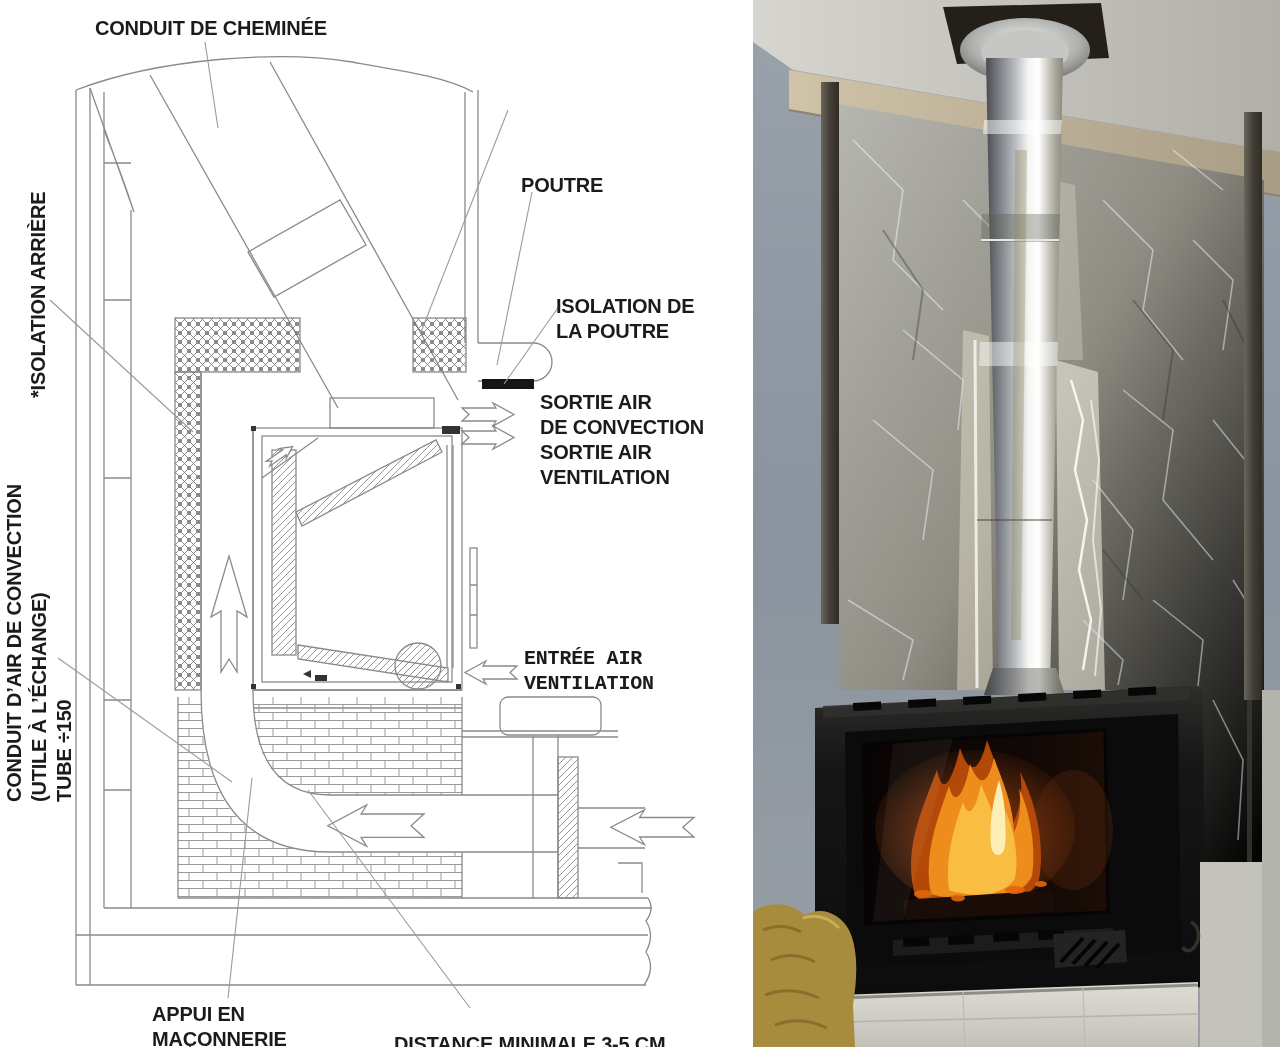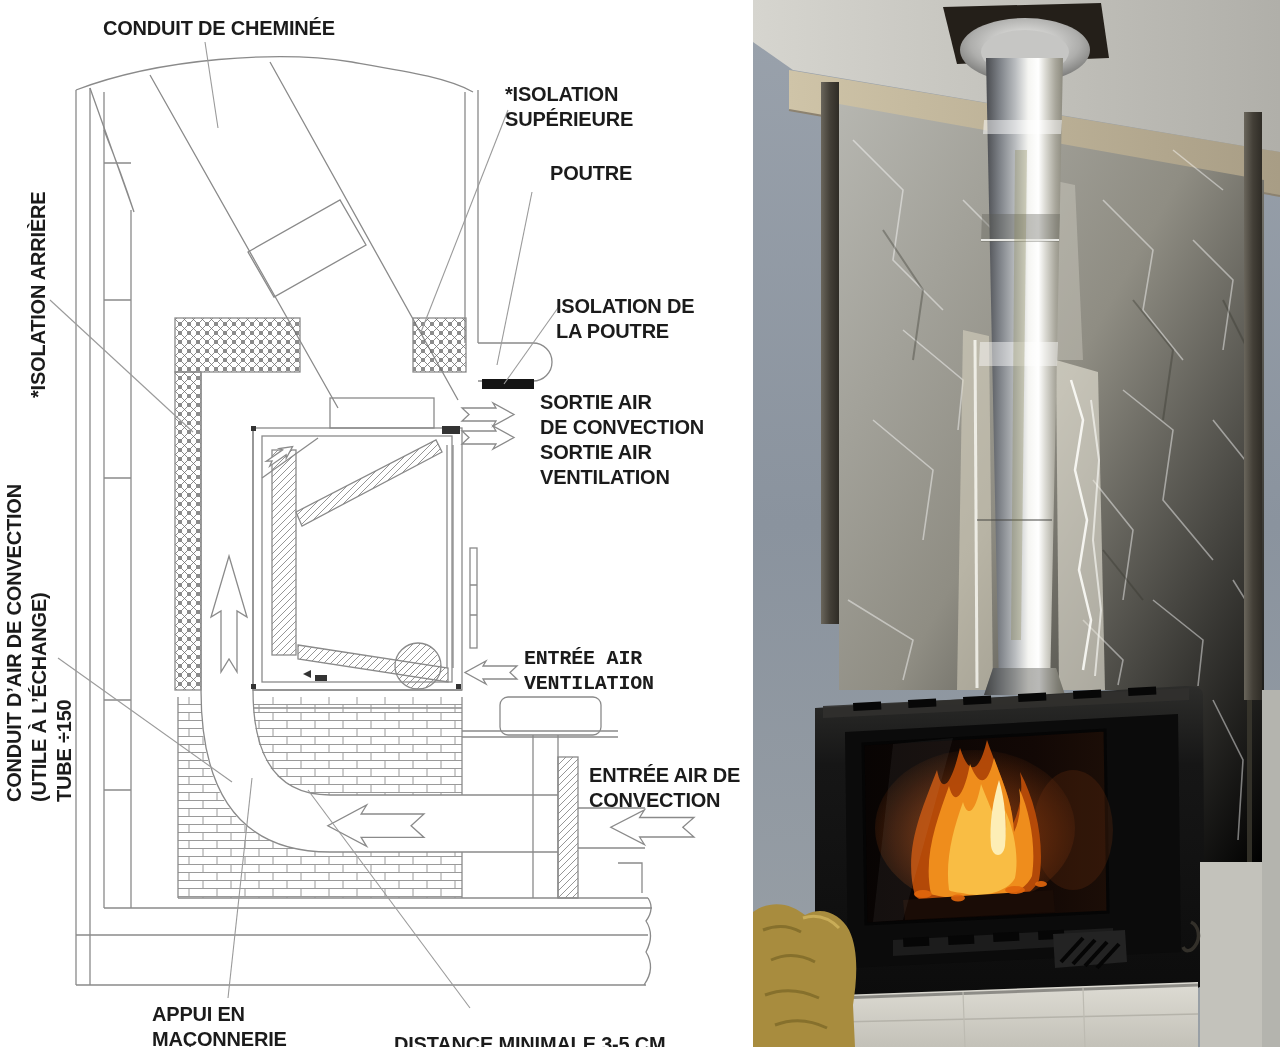--- a/index.html
+++ b/index.html
@@ -125,38 +125,34 @@
         <path d="M532,192 L497,365"></path>
         <path d="M560,305 L504,384"></path>
         <path d="M50,300 L193,432"></path>
         <path d="M58,658 L232,782"></path>
         <path d="M252,778 L228,998"></path>
         <path d="M308,790 L470,1008"></path>
       </g>
     </g>
   </svg>
 
-  <div class="lbl" style="left:103px;top:16px;">CONDUIT DE CHEMINÉE</div>
-  <div class="lbl" style="left:505px;top:82px;">*ISOLATION
-SUPÉRIEURE</div>
-  <div class="lbl" style="left:521px;top:161px;margin-left:29px;">POUTRE</div>
+  <div class="lbl" style="left:95px;top:16px;">CONDUIT DE CHEMINÉE</div>
+  <div class="lbl" style="left:521px;top:173px;">POUTRE</div>
   <div class="lbl" style="left:556px;top:267px;margin-top:27px;">ISOLATION DE
 LA POUTRE</div>
   <div class="lbl" style="left:540px;top:390px;">SORTIE AIR
 DE CONVECTION</div>
   <div class="lbl" style="left:540px;top:440px;">SORTIE AIR
 VENTILATION</div>
   <div class="lbl vert" style="left:26px;top:398px;width:250px;">*ISOLATION ARRIÈRE</div>
   <div class="lbl vert" style="left:2px;top:802px;width:345px;">CONDUIT D’AIR DE CONVECTION
 (UTILE À L’ÉCHANGE)
 TUBE ÷150</div>
   <div class="lbl" style="left:524px;top:646px;font-family:Liberation Mono, monospace;">ENTRÉE AIR
 VENTILATION</div>
-  <div class="lbl" style="left:589px;top:763px;">ENTRÉE AIR DE
-CONVECTION</div>
   <div class="lbl" style="left:152px;top:1002px;">APPUI EN
 MAÇONNERIE</div>
   <div class="lbl" style="left:394px;top:1010px;margin-top:22px;">DISTANCE MINIMALE 3-5 CM</div>
 
   <svg id="photo-svg" width="527" height="1047" viewBox="0 0 527 1047">
     <defs>
       <linearGradient id="wallG" x1="0" y1="0" x2="0" y2="1">
         <stop offset="0" stop-color="#9aa2ac"></stop>
           <stop offset="0.5" stop-color="#8a939e"></stop>
         <stop offset="1" stop-color="#99a0a6"></stop>

